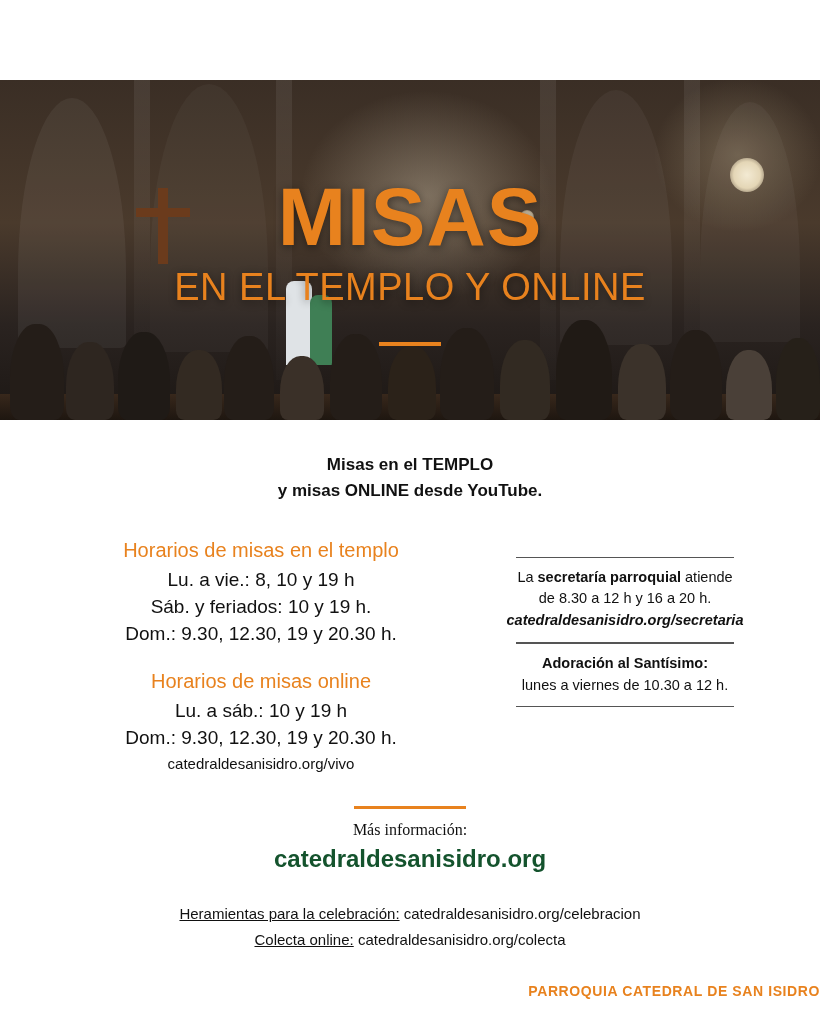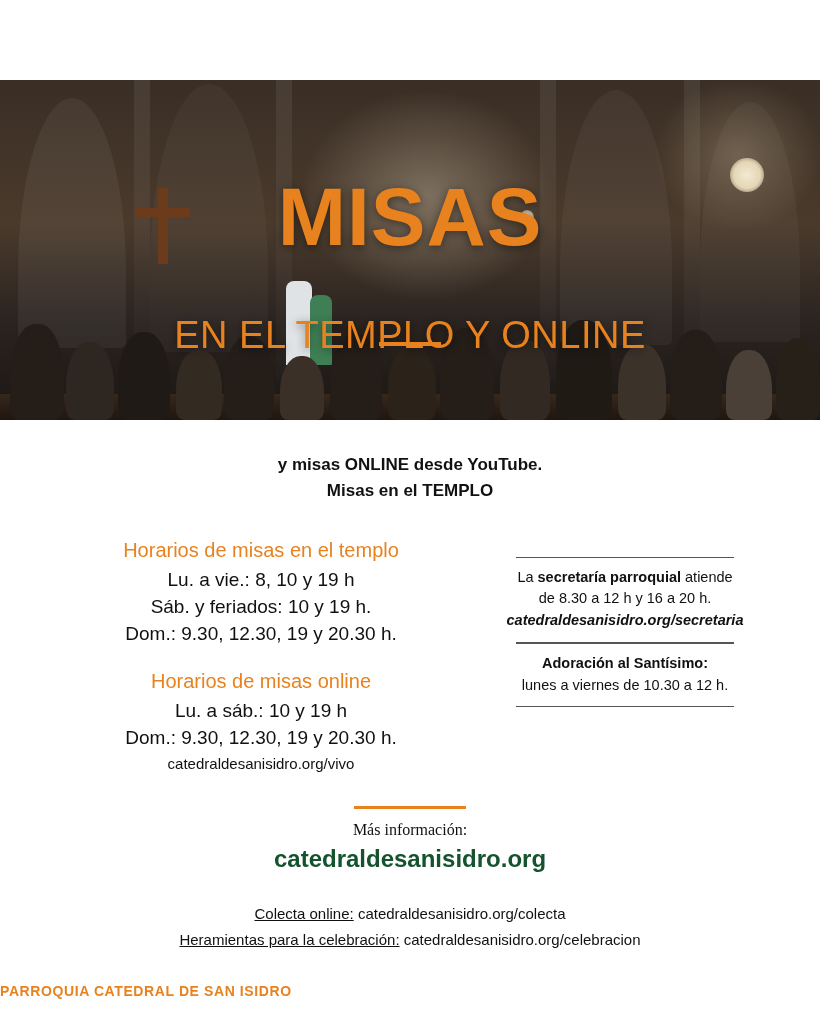--- a/index.html
+++ b/index.html
@@ -120,21 +120,20 @@
   .hero-sub {
     position: absolute;
     left: 0; right: 0;
     top: 186px;
     text-align: center;
     color: #e8821e;
     font-size: 38px;
     font-weight: normal;
     letter-spacing: .5px;
     text-shadow: 0 2px 8px rgba(0,0,0,.45);
-    margin-top: 48px;
   }
   .hero-rule {
     position: absolute;
     left: 50%;
     transform: translateX(-50%);
     top: 262px;
     width: 62px;
     height: 4px;
     background: #e8821e;
   }
@@ -222,21 +221,21 @@
   }
   .links {
     text-align: center;
     margin-top: 28px;
     font-size: 15px;
     line-height: 1.75;
     color: #111;
   }
   .links .u { text-decoration: underline; }
   .parish {
-    text-align: left;
+    text-align: right;
     margin-top: 30px;
     color: #e8821e;
     font-size: 14px;
     font-weight: bold;
     letter-spacing: .6px;
   }
 </style>
 </head>
 <body>
 
@@ -275,22 +274,22 @@
         <div class="head" style="left:726px; width:46px; height:70px; background:#4a4038;"></div>
         <div class="head" style="left:776px; width:44px; height:82px; background:#262019;"></div>
       </div>
     </div>
     <div class="hero-title">MISAS</div>
     <div class="hero-sub">EN EL TEMPLO Y ONLINE</div>
     <div class="hero-rule"></div>
   </div>
 
   <div class="intro">
+    <div>Misas en el TEMPLO</div>
     <div>y misas ONLINE desde YouTube.</div>
-    <div>Misas en el TEMPLO</div>
   </div>
 
   <div class="cols">
 
     <div class="col-left">
       <div class="sec-title">Horarios de misas en el templo</div>
       <div class="sched-line">Lu. a vie.: 8, 10 y 19 h</div>
       <div class="sched-line">Sáb. y feriados: 10 y 19 h.</div>
       <div class="sched-line">Dom.: 9.30, 12.30, 19 y 20.30 h.</div>
 
@@ -319,24 +318,24 @@
     </div>
 
   </div>
 
   <div class="mid-rule"></div>
   <div class="more-label">Más información:</div>
   <div class="main-url">catedraldesanisidro.org</div>
 
   <div class="links">
     <div>
+      <span class="u">Heramientas para la celebración:</span>
+      <span>catedraldesanisidro.org/celebracion</span>
+    </div>
+    <div>
       <span class="u">Colecta online:</span>
       <span>catedraldesanisidro.org/colecta</span>
     </div>
-    <div>
-      <span class="u">Heramientas para la celebración:</span>
-      <span>catedraldesanisidro.org/celebracion</span>
-    </div>
   </div>
 
   <div class="parish">PARROQUIA CATEDRAL DE SAN ISIDRO</div>
 
 </div>
 
 </body></html>

